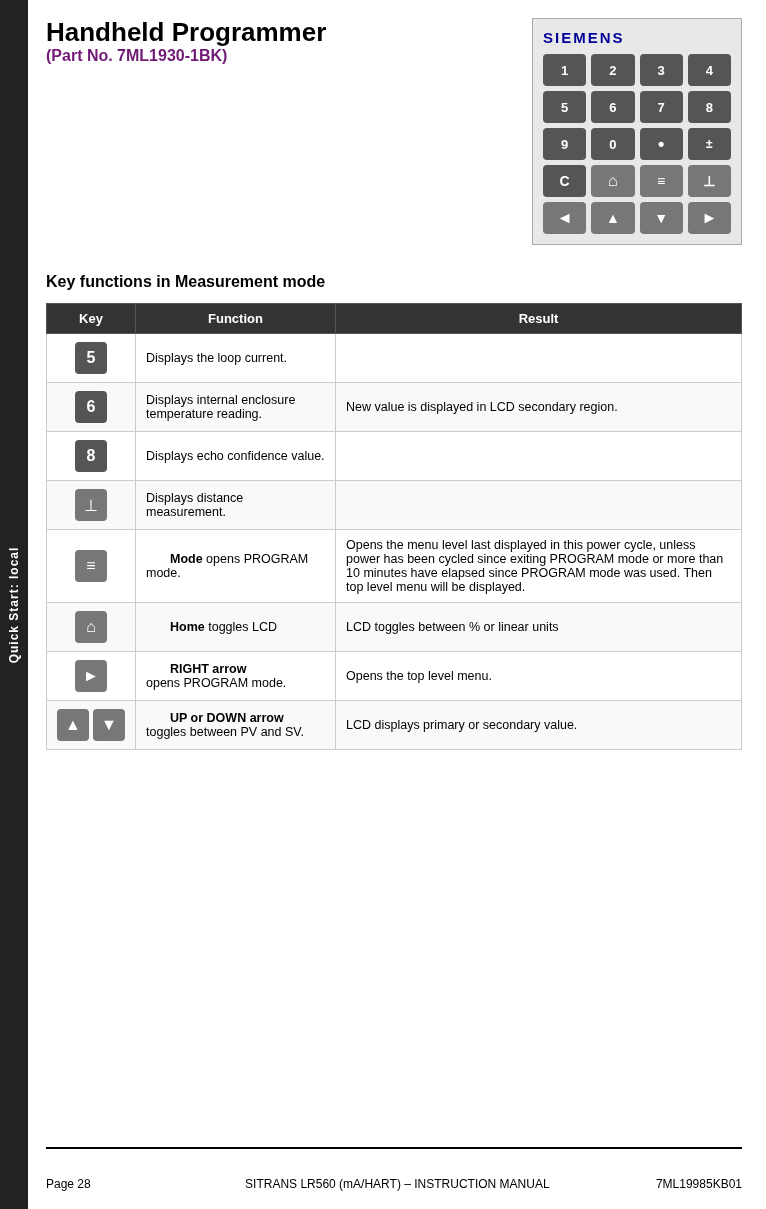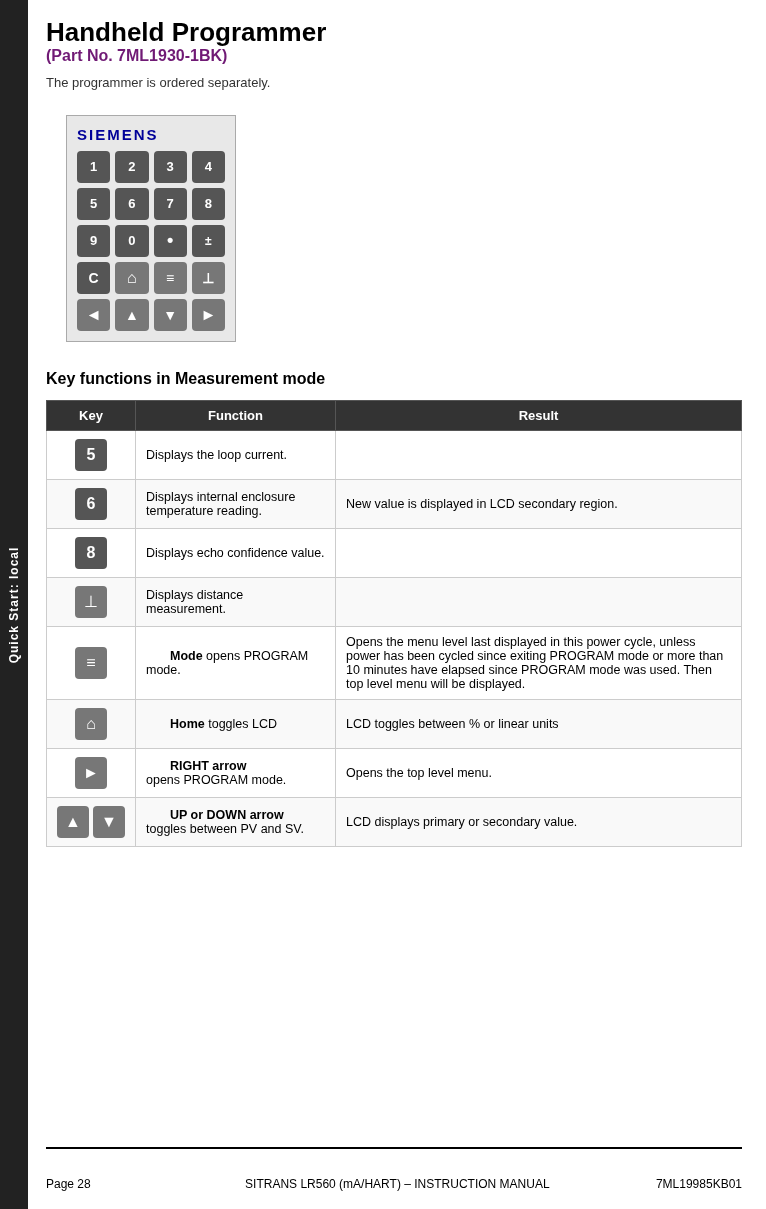--- a/index.html
+++ b/index.html
@@ -36,21 +36,20 @@
     }
     .main-content {
       flex: 1;
       padding: 18px 24px 18px 18px;
       display: flex;
       flex-direction: column;
     }
     
     .header-section {
       display: flex;
-      flex-direction: column;
       justify-content: flex-end;
       align-items: flex-start;
       margin-bottom: 18px;
       gap: 25px;
     }
     .header-text {
       flex: 1;
     }
     .main-title {
       font-size: 26px;
@@ -64,21 +63,21 @@
       color: #701a75;
       margin-bottom: 8px;
     }
     .description {
       font-size: 13px;
       color: #333;
       margin-top: 10px;
     }
     
     .keypad-container {
-      width: 170px;
+      width: 210px;
       border: 1px solid #aaa;
       background: #e8e8e8;
       padding: 10px;
       flex-shrink: 0;
       margin-left: 20px;
     }
     .siemens-logo {
       font-size: 15px;
       font-weight: bold;
       color: #009;
@@ -216,21 +215,20 @@
   <div class="side-tab">
     <span class="side-tab-text">Quick Start: local</span>
   </div>
 
   <div class="main-content">
 
     <div class="header-section">
       <div class="header-text">
         <div class="main-title">Handheld Programmer</div>
         <div class="sub-title">(Part No. 7ML1930-1BK)</div>
-        <div class="description">The programmer is ordered separately.</div>
       </div>
 
       <div class="keypad-container">
         <div class="siemens-logo">SIEMENS</div>
         <div class="keypad-grid">
 
           <div class="key-btn">1</div>
           <div class="key-btn">2</div>
           <div class="key-btn">3</div>
           <div class="key-btn">4</div>

